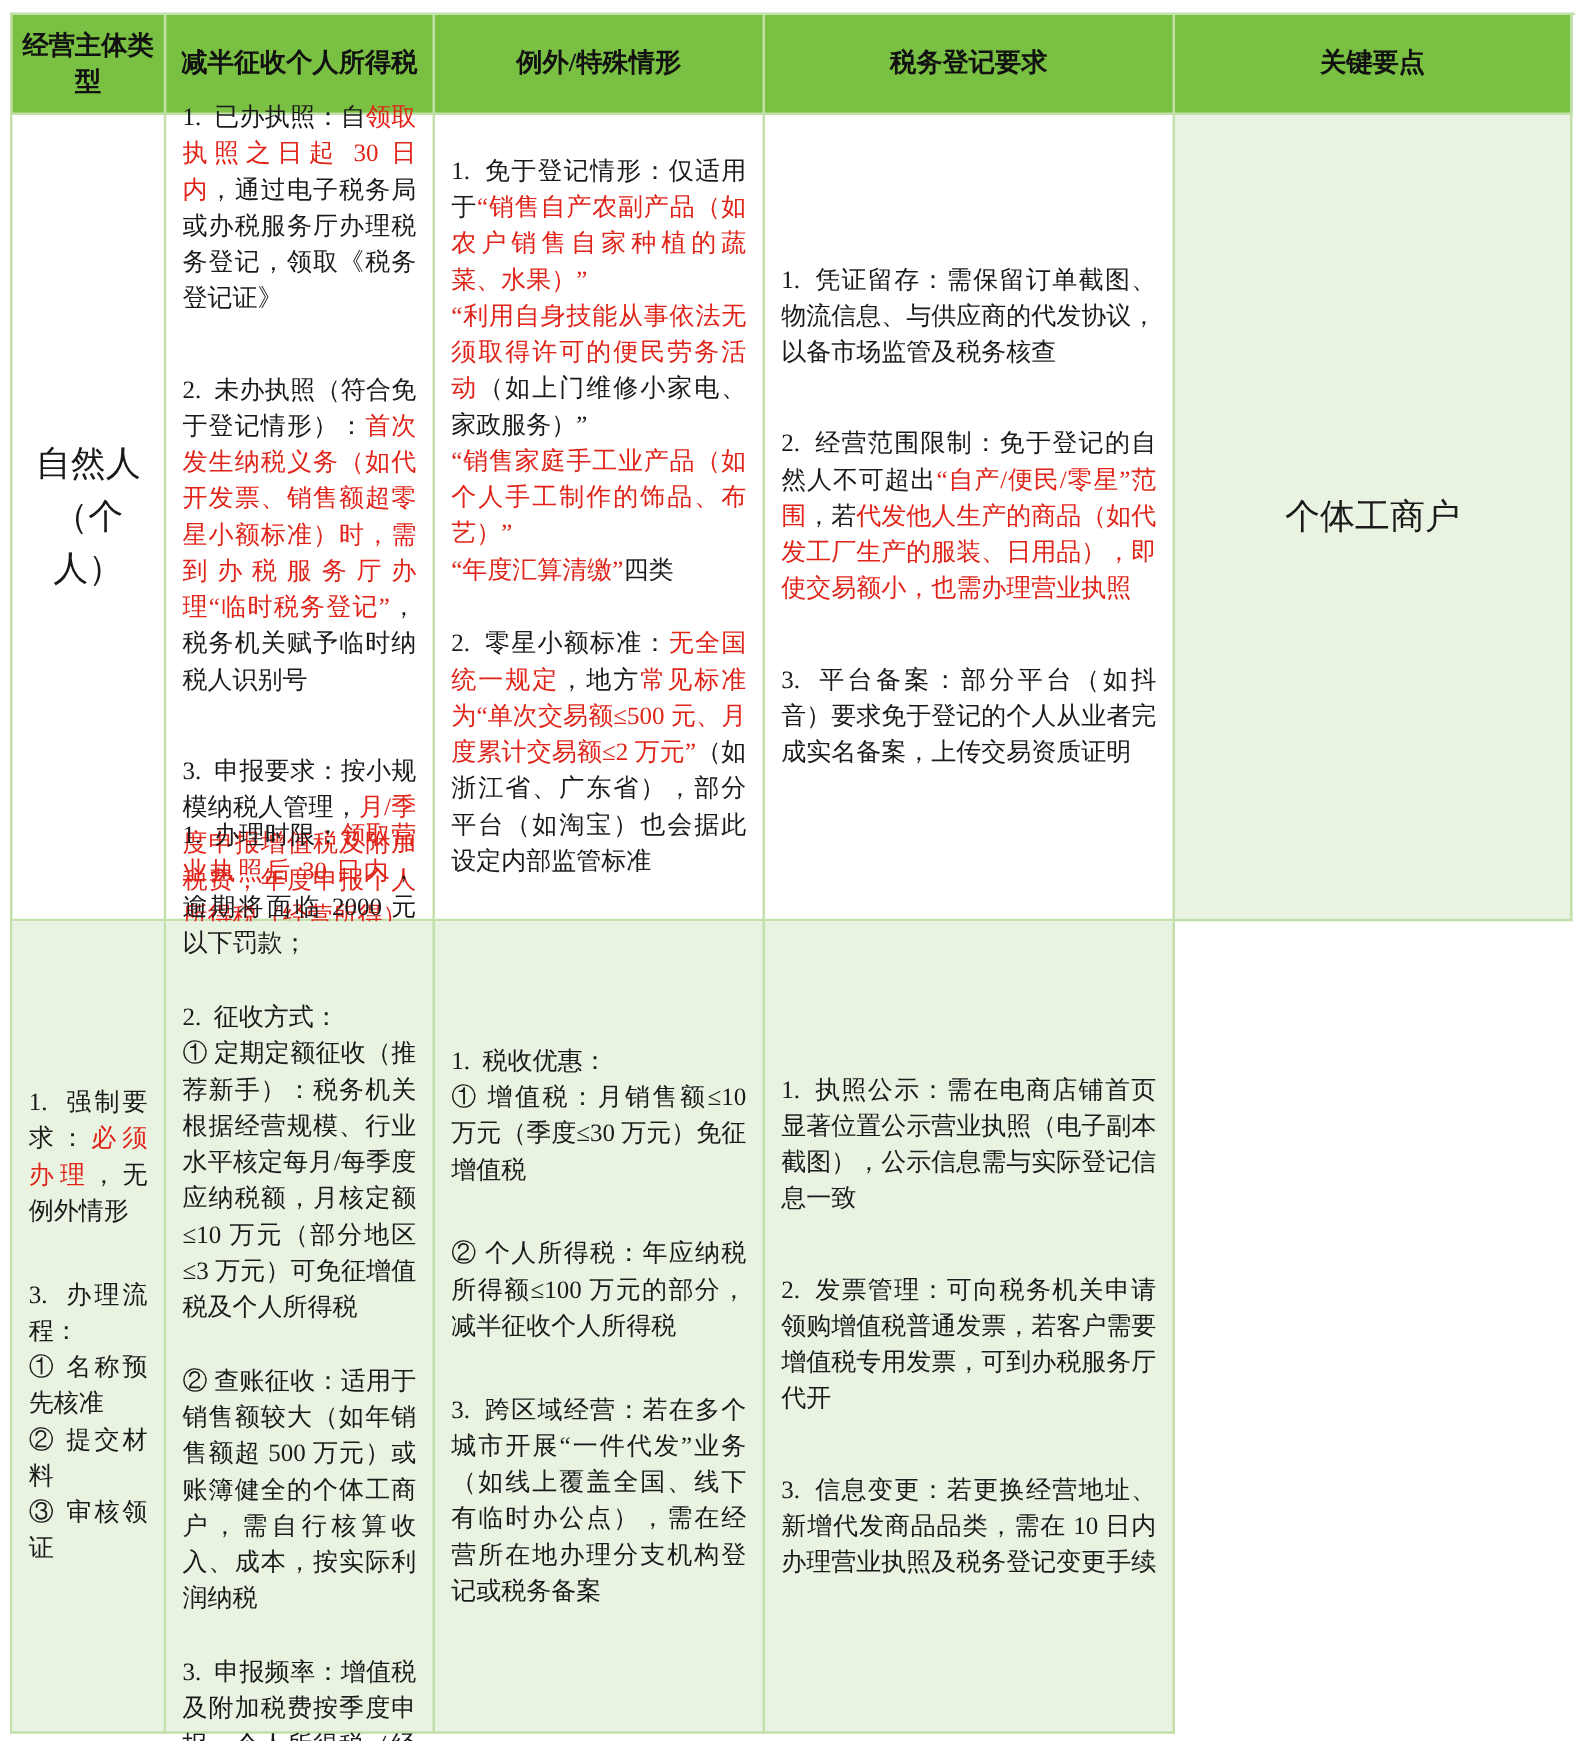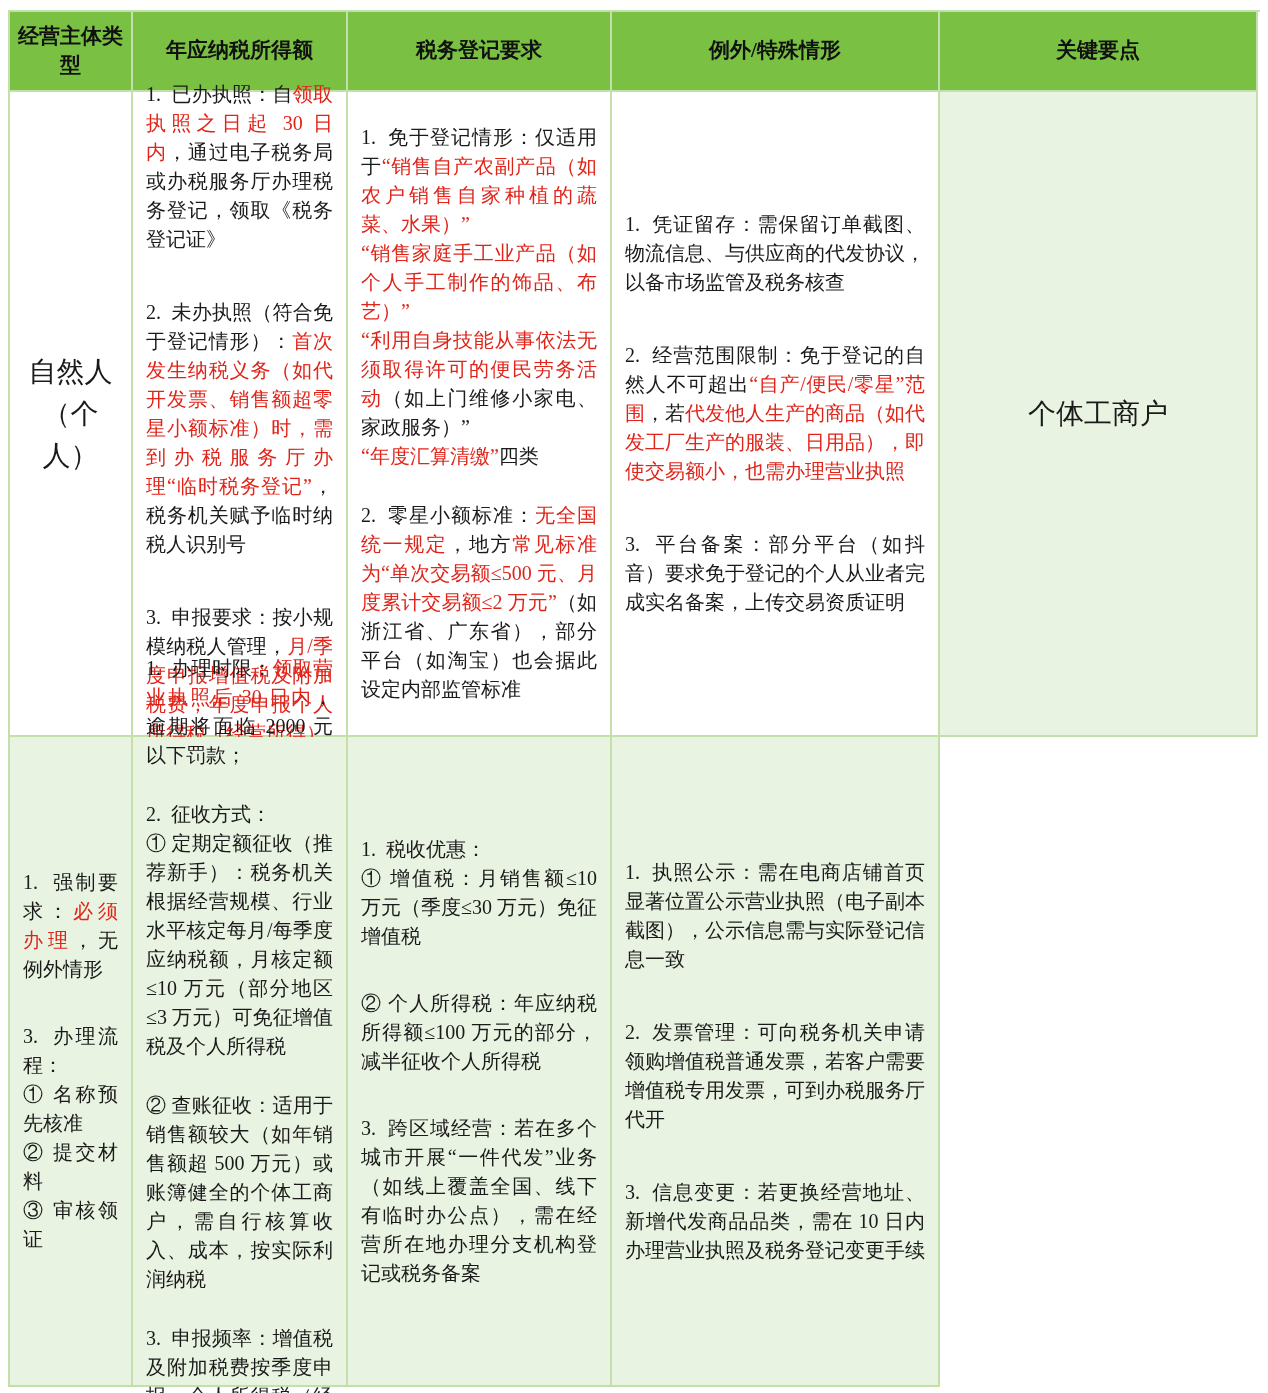--- a/index.html
+++ b/index.html
@@ -54,35 +54,35 @@
   .semi{--pg:38px;}
   .red{color:var(--red);}
 </style>
 </head>
 <body>
 
 <div class="page">
   <div class="table">
 
     <div class="cell hcell">经营主体类型</div>
-    <div class="cell hcell">年应纳税所得额</div>
+    <div class="cell hcell">减半征收个人所得税</div>
+    <div class="cell hcell">例外/特殊情形</div>
     <div class="cell hcell">税务登记要求</div>
-    <div class="cell hcell">例外/特殊情形</div>
     <div class="cell hcell">关键要点</div>
 
     <div class="cell ecell">自然人（个人）</div>
     <div class="cell body-cell">
         <p class="block"><span>1.&nbsp; 已办执照：自</span><span class="red">领取执照之日起 30 日内</span><span>，通过电子税务局或办税服务厅办理税务登记，领取《税务登记证》</span></p>
         <p class="block"><span>2.&nbsp; 未办执照（符合免于登记情形）：</span><span class="red">首次发生纳税义务（如代开发票、销售额超零星小额标准）时，需到办税服务厅办理“临时税务登记”</span><span>，税务机关赋予临时纳税人识别号</span></p>
         <p class="block"><span>3.&nbsp; 申报要求：按小规模纳税人管理，</span><span class="red">月/季度申报增值税及附加税费，年度申报个人所得税（经营所得）</span></p>
       </div>
     <div class="cell body-cell tight">
         <p class="block"><span>1.&nbsp; 免于登记情形：仅适用于</span><span class="red">“销售自产农副产品（如农户销售自家种植的蔬菜、水果）”</span></p>
+        <p class="block cont"><span class="red">“利用自身技能从事依法无须取得许可的便民劳务活动</span><span>（如上门维修小家电、家政服务）”</span></p>
         <p class="block cont"><span class="red">“销售家庭手工业产品（如个人手工制作的饰品、布艺）”</span></p>
-        <p class="block cont"><span class="red">“利用自身技能从事依法无须取得许可的便民劳务活动</span><span>（如上门维修小家电、家政服务）”</span></p>
         <p class="block cont"><span class="red">“年度汇算清缴”</span><span>四类</span></p>
         <p class="block"><span>2.&nbsp; 零星小额标准：</span><span class="red">无全国统一规定</span><span>，地方</span><span class="red">常见标准为“单次交易额≤500 元、月度累计交易额≤2 万元”</span><span>（如浙江省、广东省），部分平台（如淘宝）也会据此设定内部监管标准</span></p>
       </div>
     <div class="cell body-cell">
         <p class="block"><span>1.&nbsp; 凭证留存：需保留订单截图、物流信息、与供应商的代发协议，以备市场监管及税务核查</span></p>
         <p class="block"><span>2.&nbsp; 经营范围限制：免于登记的自然人不可超出</span><span class="red">“自产/便民/零星”范围</span><span>，若</span><span class="red">代发他人生产的商品（如代发工厂生产的服装、日用品），即使交易额小，也需办理营业执照</span></p>
         <p class="block"><span>3.&nbsp; 平台备案：部分平台（如抖音）要求免于登记的个人从业者完成实名备案，上传交易资质证明</span></p>
       </div>
 
     <div class="cell ecell r2">个体工商户</div>

